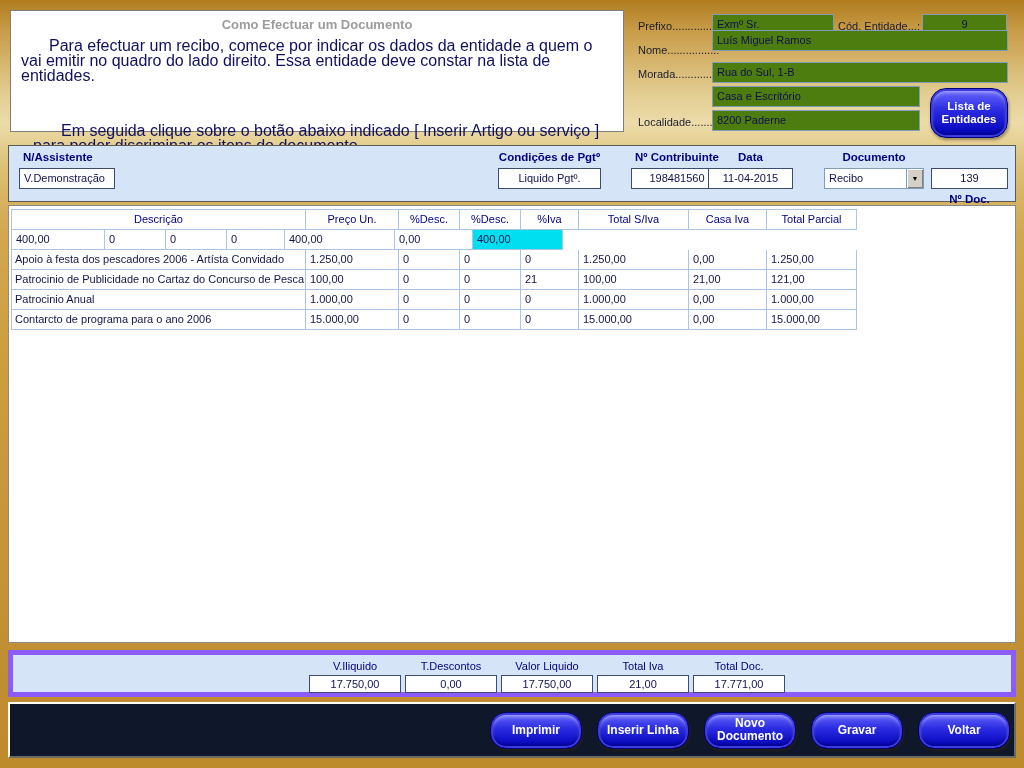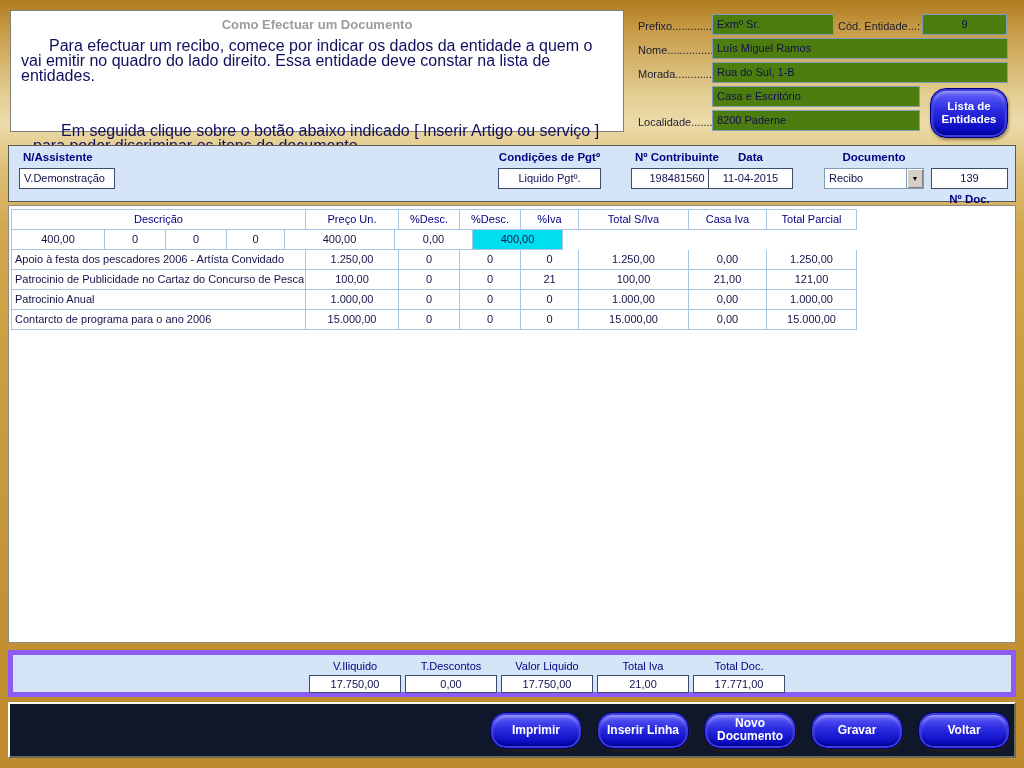--- a/index.html
+++ b/index.html
@@ -37,21 +37,21 @@
   .bar-box { position:absolute; top:22px; height:21px; background:#fff; border:1px solid #3c4c70; line-height:19px; text-align:center; color:#101050; }
   .bar-box.left { text-align:left; padding-left:4px; }
   .combo { position:absolute; top:22px; height:21px; background:#fff; border:1px solid #7f9db9; display:flex; }
   .combo .combo-text { flex:1; line-height:19px; padding-left:4px; color:#101050; overflow:hidden; }
   .combo .combo-btn { width:17px; background:#d4d0c8; border-left:1px solid #7f9db9; box-shadow:inset 1px 1px 0 #fff, inset -1px -1px 0 #808080; display:flex; align-items:center; justify-content:center; font-size:7px; color:#000; cursor:pointer; }
 
   
   .tablepanel { left:8px; top:205px; width:1008px; height:438px; background:#fff; border:1px solid #8a8a8a; }
   .grid { position:absolute; left:2px; top:3px; border-left:1px solid #a9c5e4; border-top:1px solid #a9c5e4; width:846px; }
   .trow { display:flex; }
-  .tcell { height:20px; line-height:19px; border-right:1px solid #a9c5e4; border-bottom:1px solid #a9c5e4; overflow:hidden; white-space:nowrap; padding:0 4px; color:#14144a; text-align:center; }
+  .tcell { height:20px; line-height:19px; border-right:1px solid #a9c5e4; border-bottom:1px solid #a9c5e4; overflow:hidden; white-space:nowrap; padding:0 4px; color:#14144a; text-align:left; }
   .thead .tcell { text-align:center; color:#000080; padding:0 2px; }
   .c0 { width:294px; text-align:left; padding-left:3px; }
   .c1 { width:93px; } .c2 { width:61px; } .c3 { width:61px; } .c4 { width:58px; }
   .c5 { width:110px; } .c6 { width:78px; } .c7 { width:90px; }
 
   
   .totalsbar { left:8px; top:650px; width:1008px; height:47px; background:#d6e4f7; border:5px solid #8b5cf6; display:flex; padding-left:296px; }
   .tot-item { width:92px; margin-right:4px; padding-top:5px; }
   .tot-item .tlabel { text-align:center; color:#000080; font-size:11px; margin-bottom:3px; white-space:nowrap; }
   .tot-item .tbox { background:#fff; border:1px solid #3c4c70; height:18px; line-height:16px; text-align:center; color:#101050; }
@@ -73,21 +73,21 @@
   <p class="second">Em seguida clique sobre o botão abaixo indicado [ Inserir Artigo ou serviço ] para poder discriminar os itens do documento.</p>
 </div>
 
 <div class="abs" style="left:630px; top:10px; width:386px; height:128px;">
   <div class="abs fld-label" style="left:8px; top:6px;">Prefixo...............:</div>
   <div class="abs box" style="left:82px; top:4px; width:122px;">Exmº Sr.</div>
   <div class="abs fld-label" style="left:208px; top:6px;">Cód. Entidade...:</div>
   <div class="abs box center" style="left:292px; top:4px; width:85px;">9</div>
 
   <div class="abs fld-label" style="left:8px; top:30px;">Nome................:</div>
-  <div class="abs box" style="left:82px; top:28px; width:296px;">Luís Miguel Ramos</div>
+  <div class="abs box" style="left:82px; top:20px; width:296px;">Luís Miguel Ramos</div>
 
   <div class="abs fld-label" style="left:8px; top:54px;">Morada.............:</div>
   <div class="abs box" style="left:82px; top:52px; width:296px;">Rua do Sul, 1-B</div>
 
   <div class="abs box" style="left:82px; top:76px; width:208px;">Casa e Escritório</div>
 
   <div class="abs fld-label" style="left:8px; top:102px;">Localidade........:</div>
   <div class="abs box" style="left:82px; top:100px; width:208px;">8200 Paderne</div>
 
   <div class="abs pill lista-btn" style="left:300px; top:78px;">

